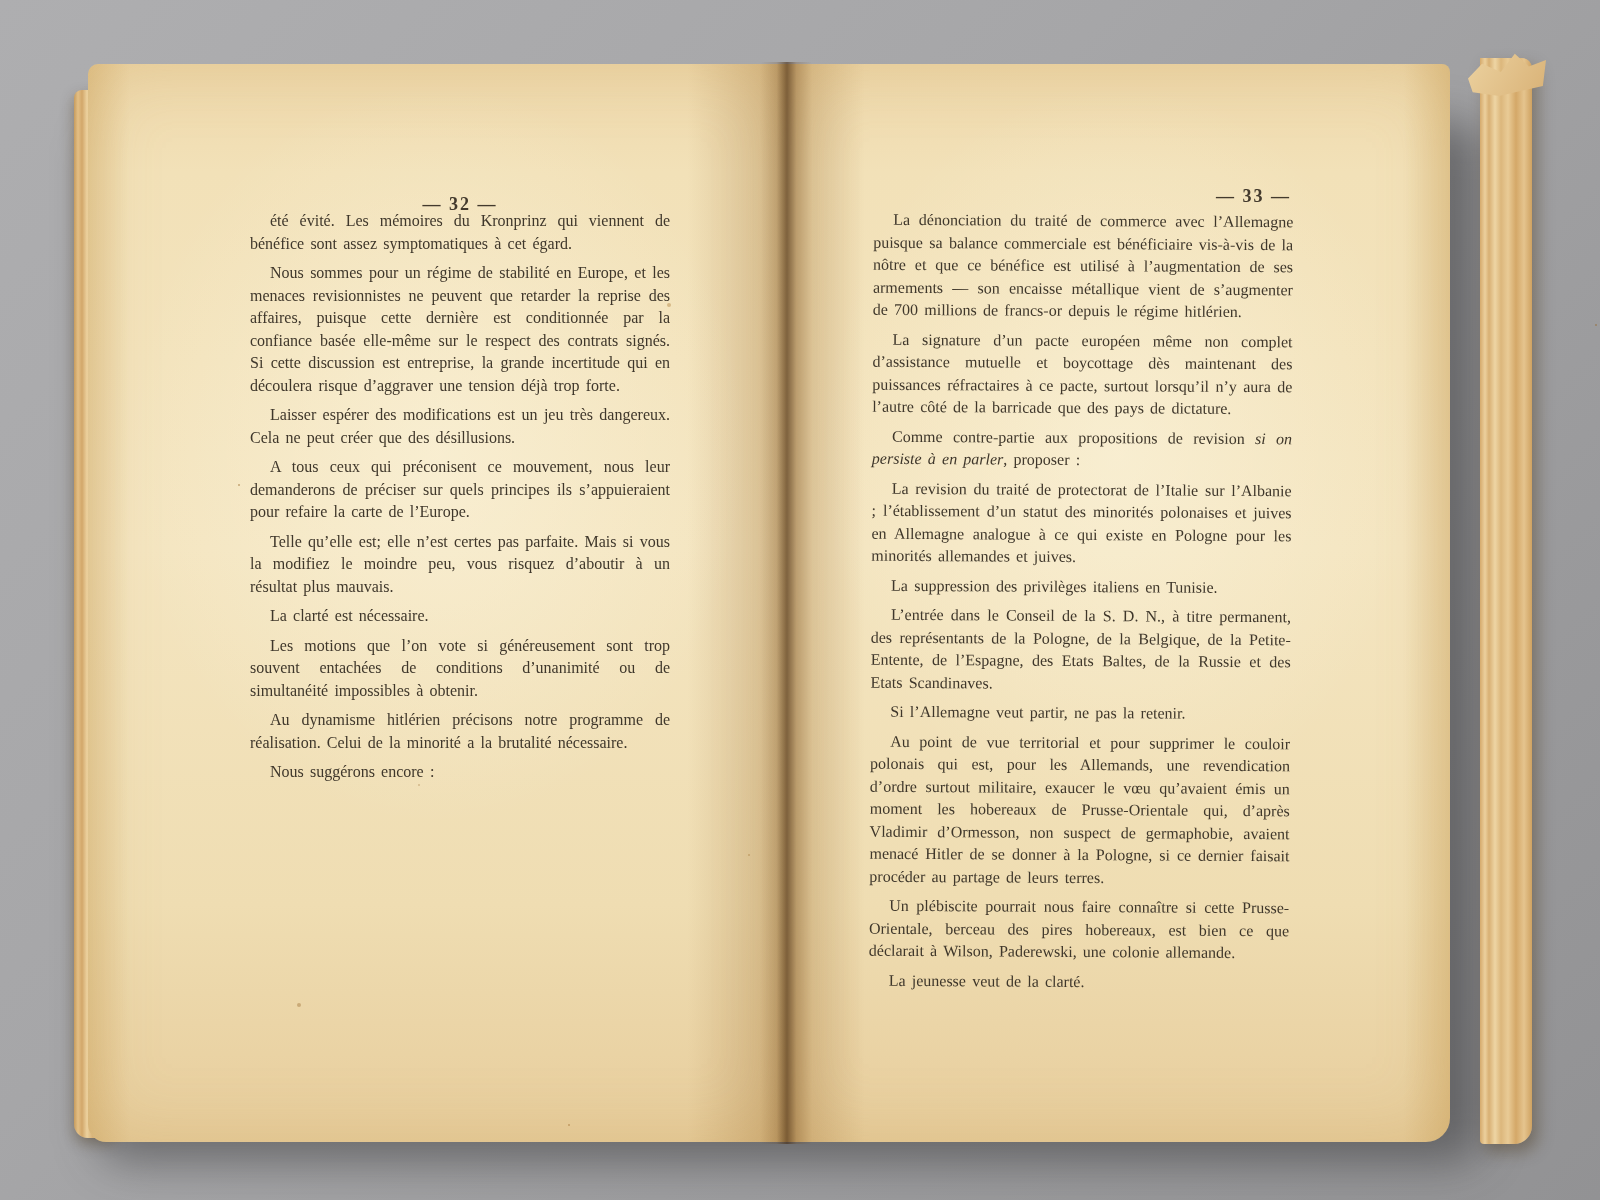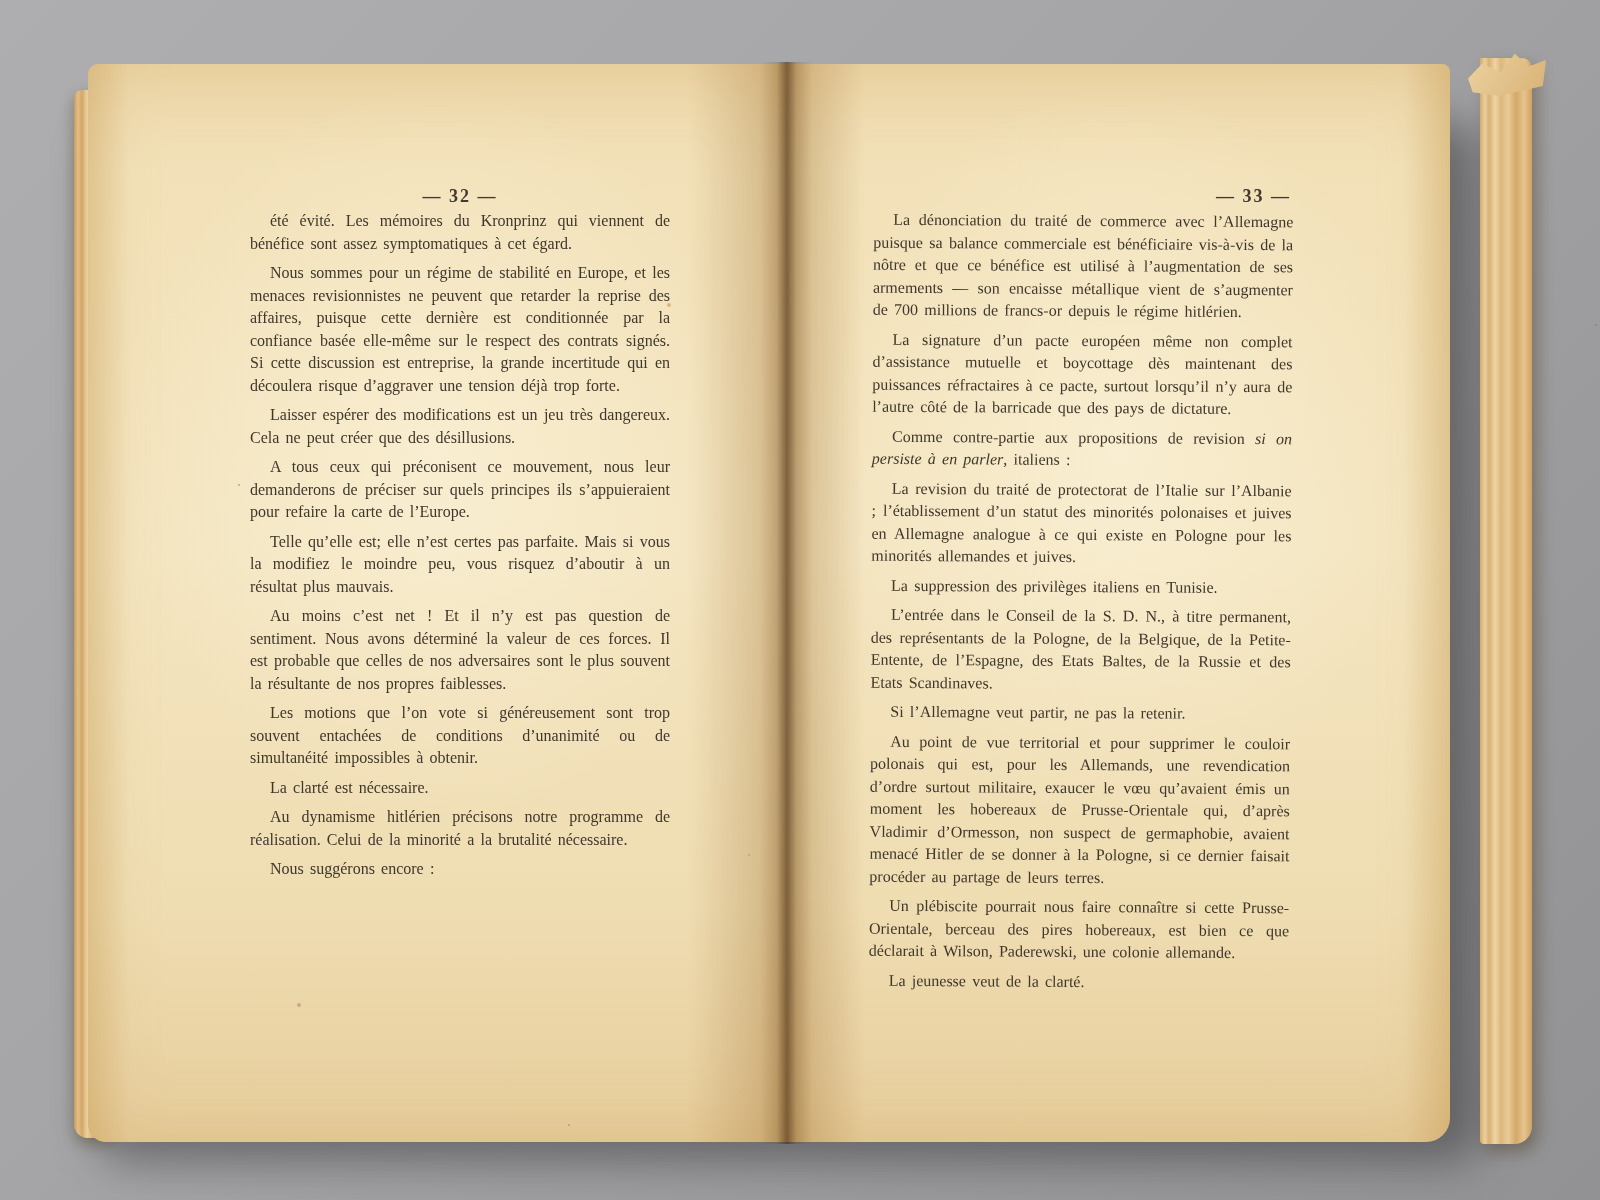--- a/index.html
+++ b/index.html
@@ -78,21 +78,21 @@
     510px 370px 0 0 rgba(160,110,45,.4), 90px -260px 0 0 rgba(150,100,40,.35);}
   .speckles.s-right{left:810px;top:260px;
     box-shadow:420px 90px 0 1px rgba(150,100,35,.45), 150px 540px 0 0 rgba(140,90,30,.35),
     540px 620px 0 1px rgba(160,110,45,.4), 60px 760px 0 0 rgba(150,100,40,.35),
     480px -120px 0 0 rgba(200,120,60,.5), 300px 330px 0 0 rgba(140,90,30,.3);}
 
   .page-header{
     position:absolute;top:122px;text-align:center;
     font-size:18px;font-weight:700;color:#433a2d;letter-spacing:2px;
   }
-  .page-left .page-header{left:162px;width:420px;}
+  .page-left .page-header{left:162px;width:420px;margin-top:8px;}
   .page-right .page-header{left:86px;width:420px;text-align:right;}
 
   .text-col{
     position:absolute;top:146px;width:420px;
     font-size:16px;line-height:22.5px;color:#3f372b;
     text-align:justify;word-spacing:2.2px;
   }
   .page-left .text-col{left:162px;}
   .page-right .text-col{left:86px;transform:rotate(0.35deg);}
 
@@ -111,35 +111,34 @@
 
     <div class="page page-left">
       <div class="speckles s-left"></div>
       <div class="page-header">— 32 —</div>
       <div class="text-col">
           <p><span>été évité. Les mémoires du Kronprinz qui viennent de bénéfice sont assez symptomatiques à cet égard.</span></p>
           <p><span>Nous sommes pour un régime de stabilité en Europe, et les menaces revisionnistes ne peuvent que retarder la reprise des affaires, puisque cette dernière est conditionnée par la confiance basée elle-même sur le respect des contrats signés. Si cette discussion est entreprise, la grande incertitude qui en découlera risque d’aggraver une tension déjà trop forte.</span></p>
           <p><span>Laisser espérer des modifications est un jeu très dangereux. Cela ne peut créer que des désillusions.</span></p>
           <p><span>A tous ceux qui préconisent ce mouvement, nous leur demanderons de préciser sur quels principes ils s’appuieraient pour refaire la carte de l’Europe.</span></p>
           <p><span>Telle qu’elle est; elle n’est certes pas parfaite. Mais si vous la modifiez le moindre peu, vous risquez d’aboutir à un résultat plus mauvais.</span></p>
-          <p><span>Au moins c’est net ! Et il n’y est pas question de sentiment. Nous avons déterminé la valeur de ces forces. Il est probable que celles de nos adversaires sont le plus souvent la résultante de nos propres faiblesses.</span></p>
+          <p><span>La clarté est nécessaire.</span></p>
           <p><span>Les motions que l’on vote si généreusement sont trop souvent entachées de conditions d’unanimité ou de simultanéité impossibles à obtenir.</span></p>
-          <p><span>La clarté est nécessaire.</span></p>
           <p><span>Au dynamisme hitlérien précisons notre programme de réalisation. Celui de la minorité a la brutalité nécessaire.</span></p>
           <p><span>Nous suggérons encore :</span></p>
         </div>
     </div>
 
     <div class="page page-right">
       <div class="speckles s-right"></div>
       <div class="page-header">— 33 —</div>
       <div class="text-col">
           <p><span>La dénonciation du traité de commerce avec l’Allemagne puisque sa balance commerciale est bénéficiaire vis-à-vis de la nôtre et que ce bénéfice est utilisé à l’augmentation de ses armements — son encaisse métallique vient de s’augmenter de 700 millions de francs-or depuis le régime hitlérien.</span></p>
           <p><span>La signature d’un pacte européen même non complet d’assistance mutuelle et boycottage dès maintenant des puissances réfractaires à ce pacte, surtout lorsqu’il n’y aura de l’autre côté de la barricade que des pays de dictature.</span></p>
-          <p><span>Comme contre-partie aux propositions de revision </span><span class="it">si on persiste à en parler</span><span>, italiens :</span></p>
+          <p><span>Comme contre-partie aux propositions de revision </span><span class="it">si on persiste à en parler</span><span>, proposer :</span></p>
           <p><span>La revision du traité de protectorat de l’Italie sur l’Albanie ; l’établissement d’un statut des minorités polonaises et juives en Allemagne analogue à ce qui existe en Pologne pour les minorités allemandes et juives.</span></p>
           <p><span>La suppression des privilèges italiens en Tunisie.</span></p>
           <p><span>L’entrée dans le Conseil de la S. D. N., à titre permanent, des représentants de la Pologne, de la Belgique, de la Petite-Entente, de l’Espagne, des Etats Baltes, de la Russie et des Etats Scandinaves.</span></p>
           <p><span>Si l’Allemagne veut partir, ne pas la retenir.</span></p>
           <p><span>Au point de vue territorial et pour supprimer le couloir polonais qui est, pour les Allemands, une revendication d’ordre surtout militaire, exaucer le vœu qu’avaient émis un moment les hobereaux de Prusse-Orientale qui, d’après Vladimir d’Ormesson, non suspect de germaphobie, avaient menacé Hitler de se donner à la Pologne, si ce dernier faisait procéder au partage de leurs terres.</span></p>
           <p><span>Un plébiscite pourrait nous faire connaître si cette Prusse-Orientale, berceau des pires hobereaux, est bien ce que déclarait à Wilson, Paderewski, une colonie allemande.</span></p>
           <p><span>La jeunesse veut de la clarté.</span></p>
         </div>
     </div>
 

